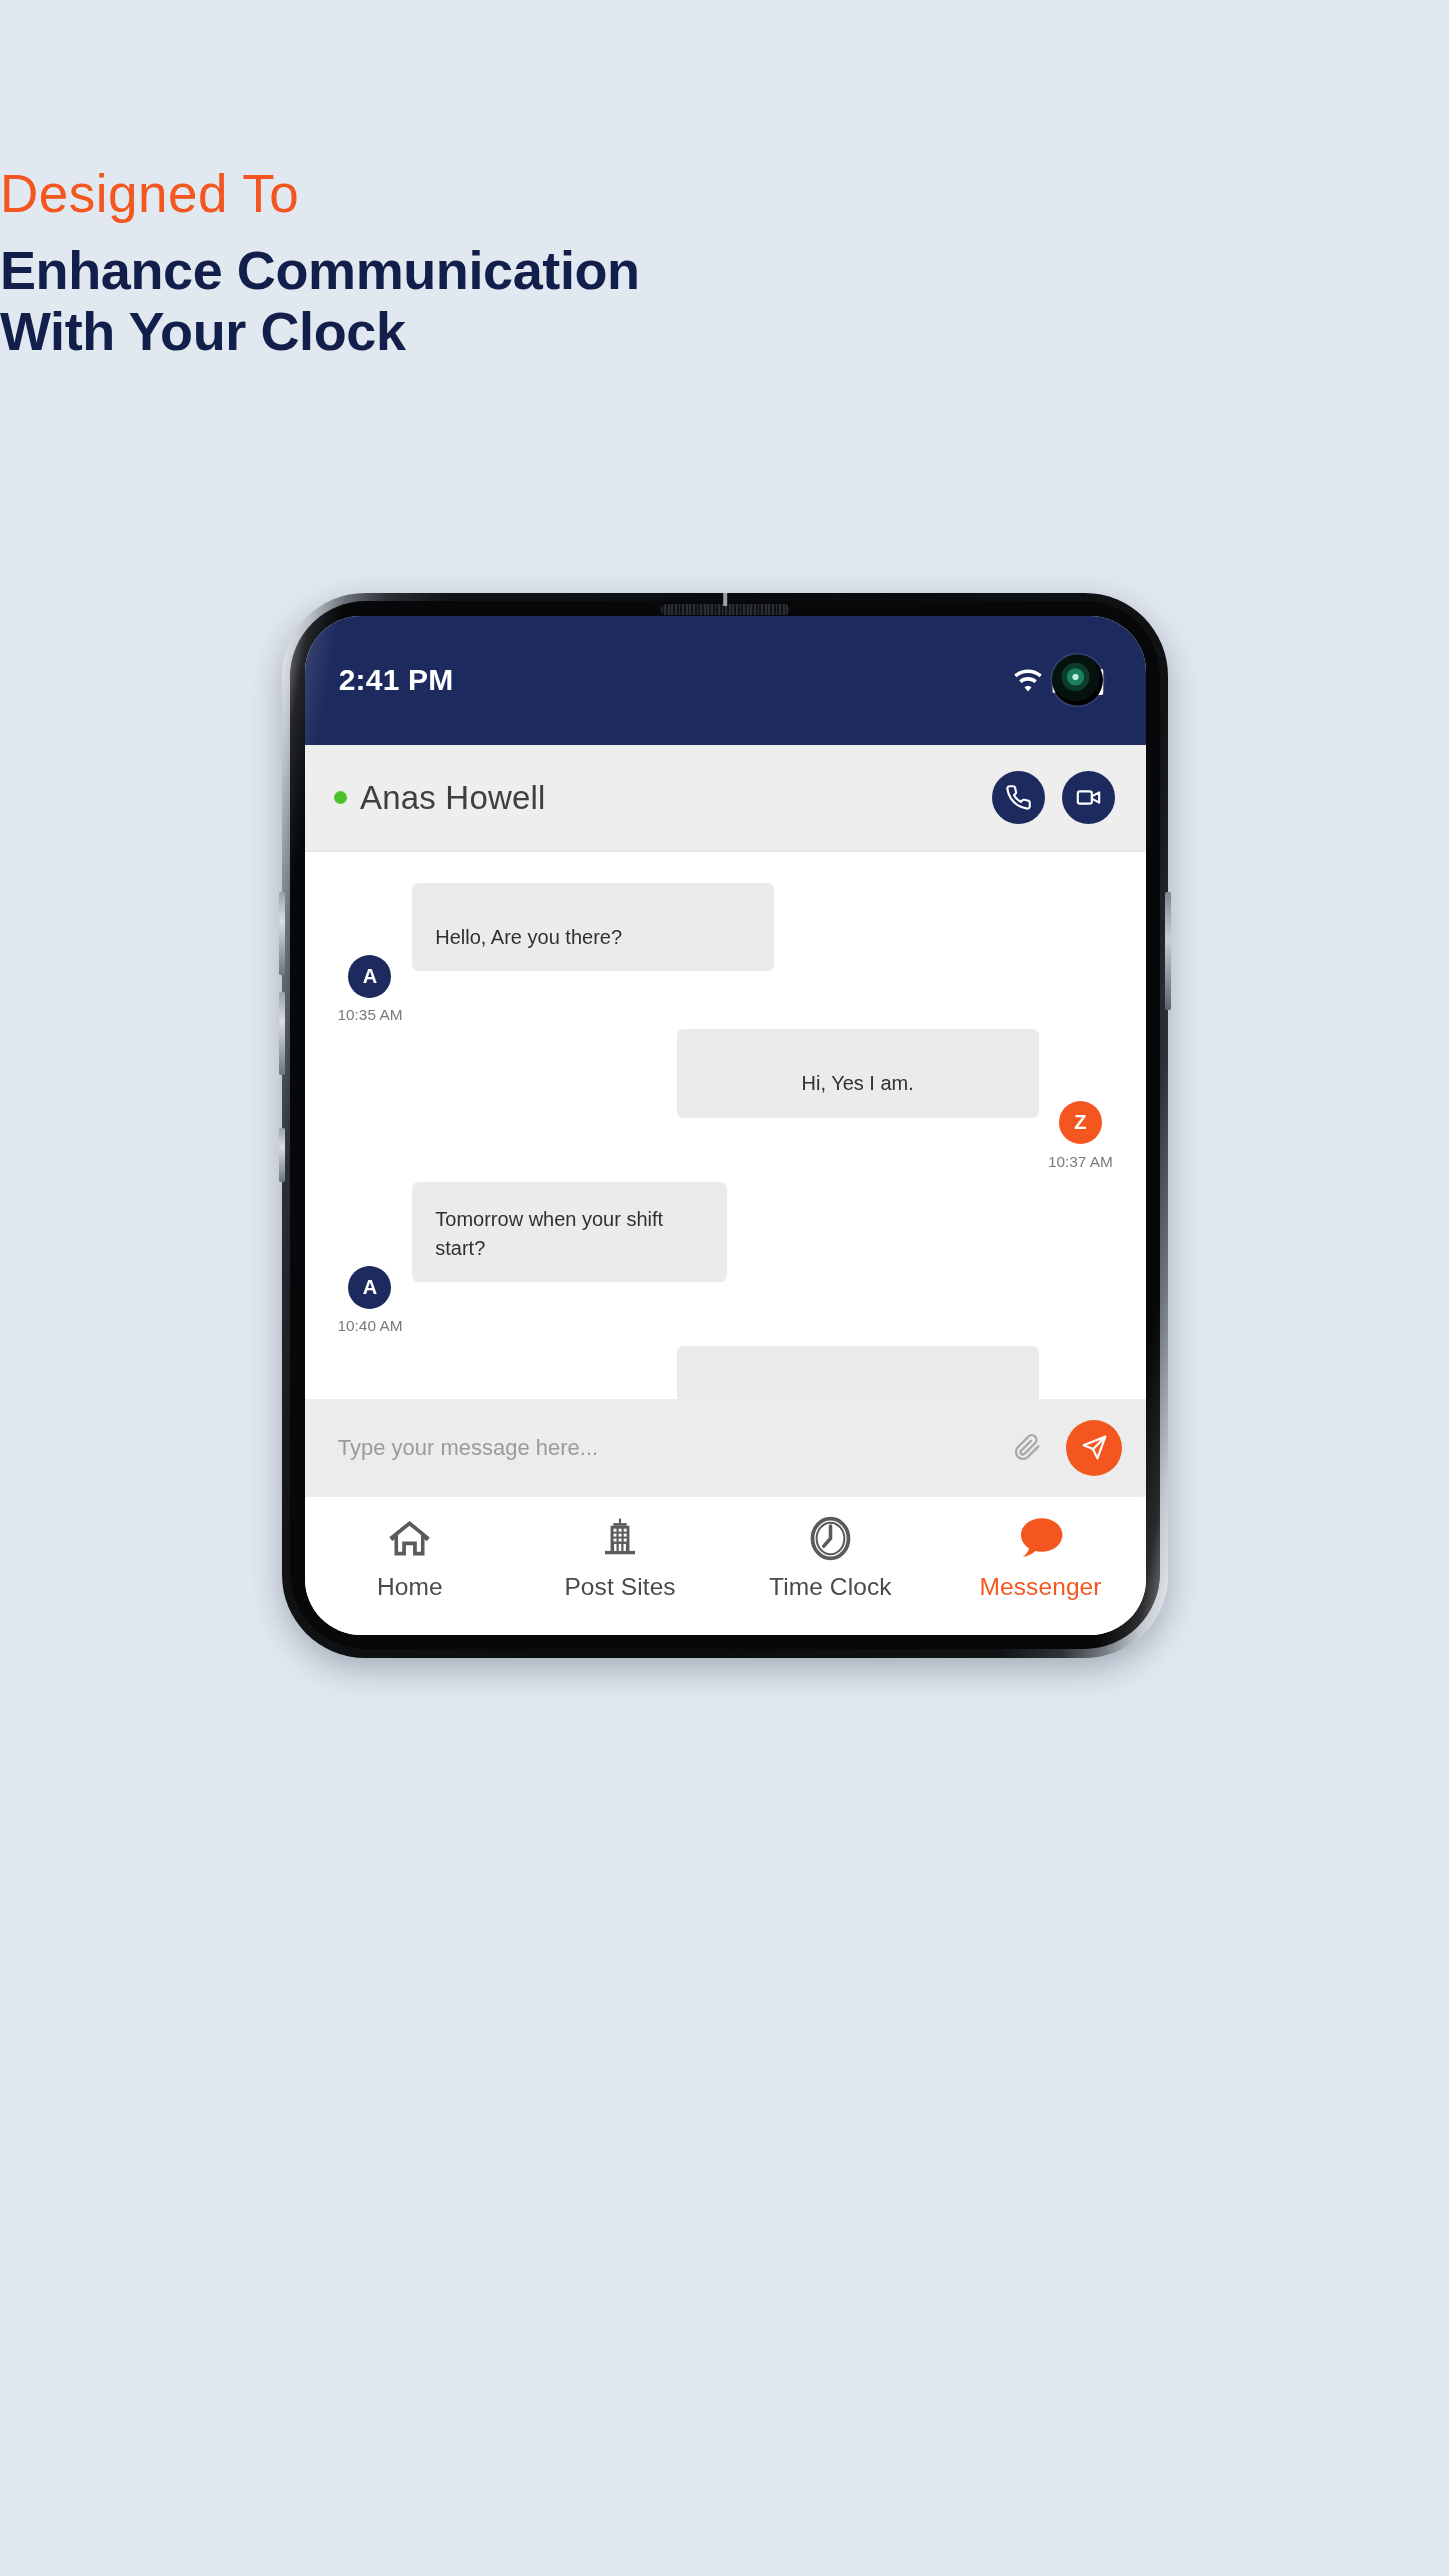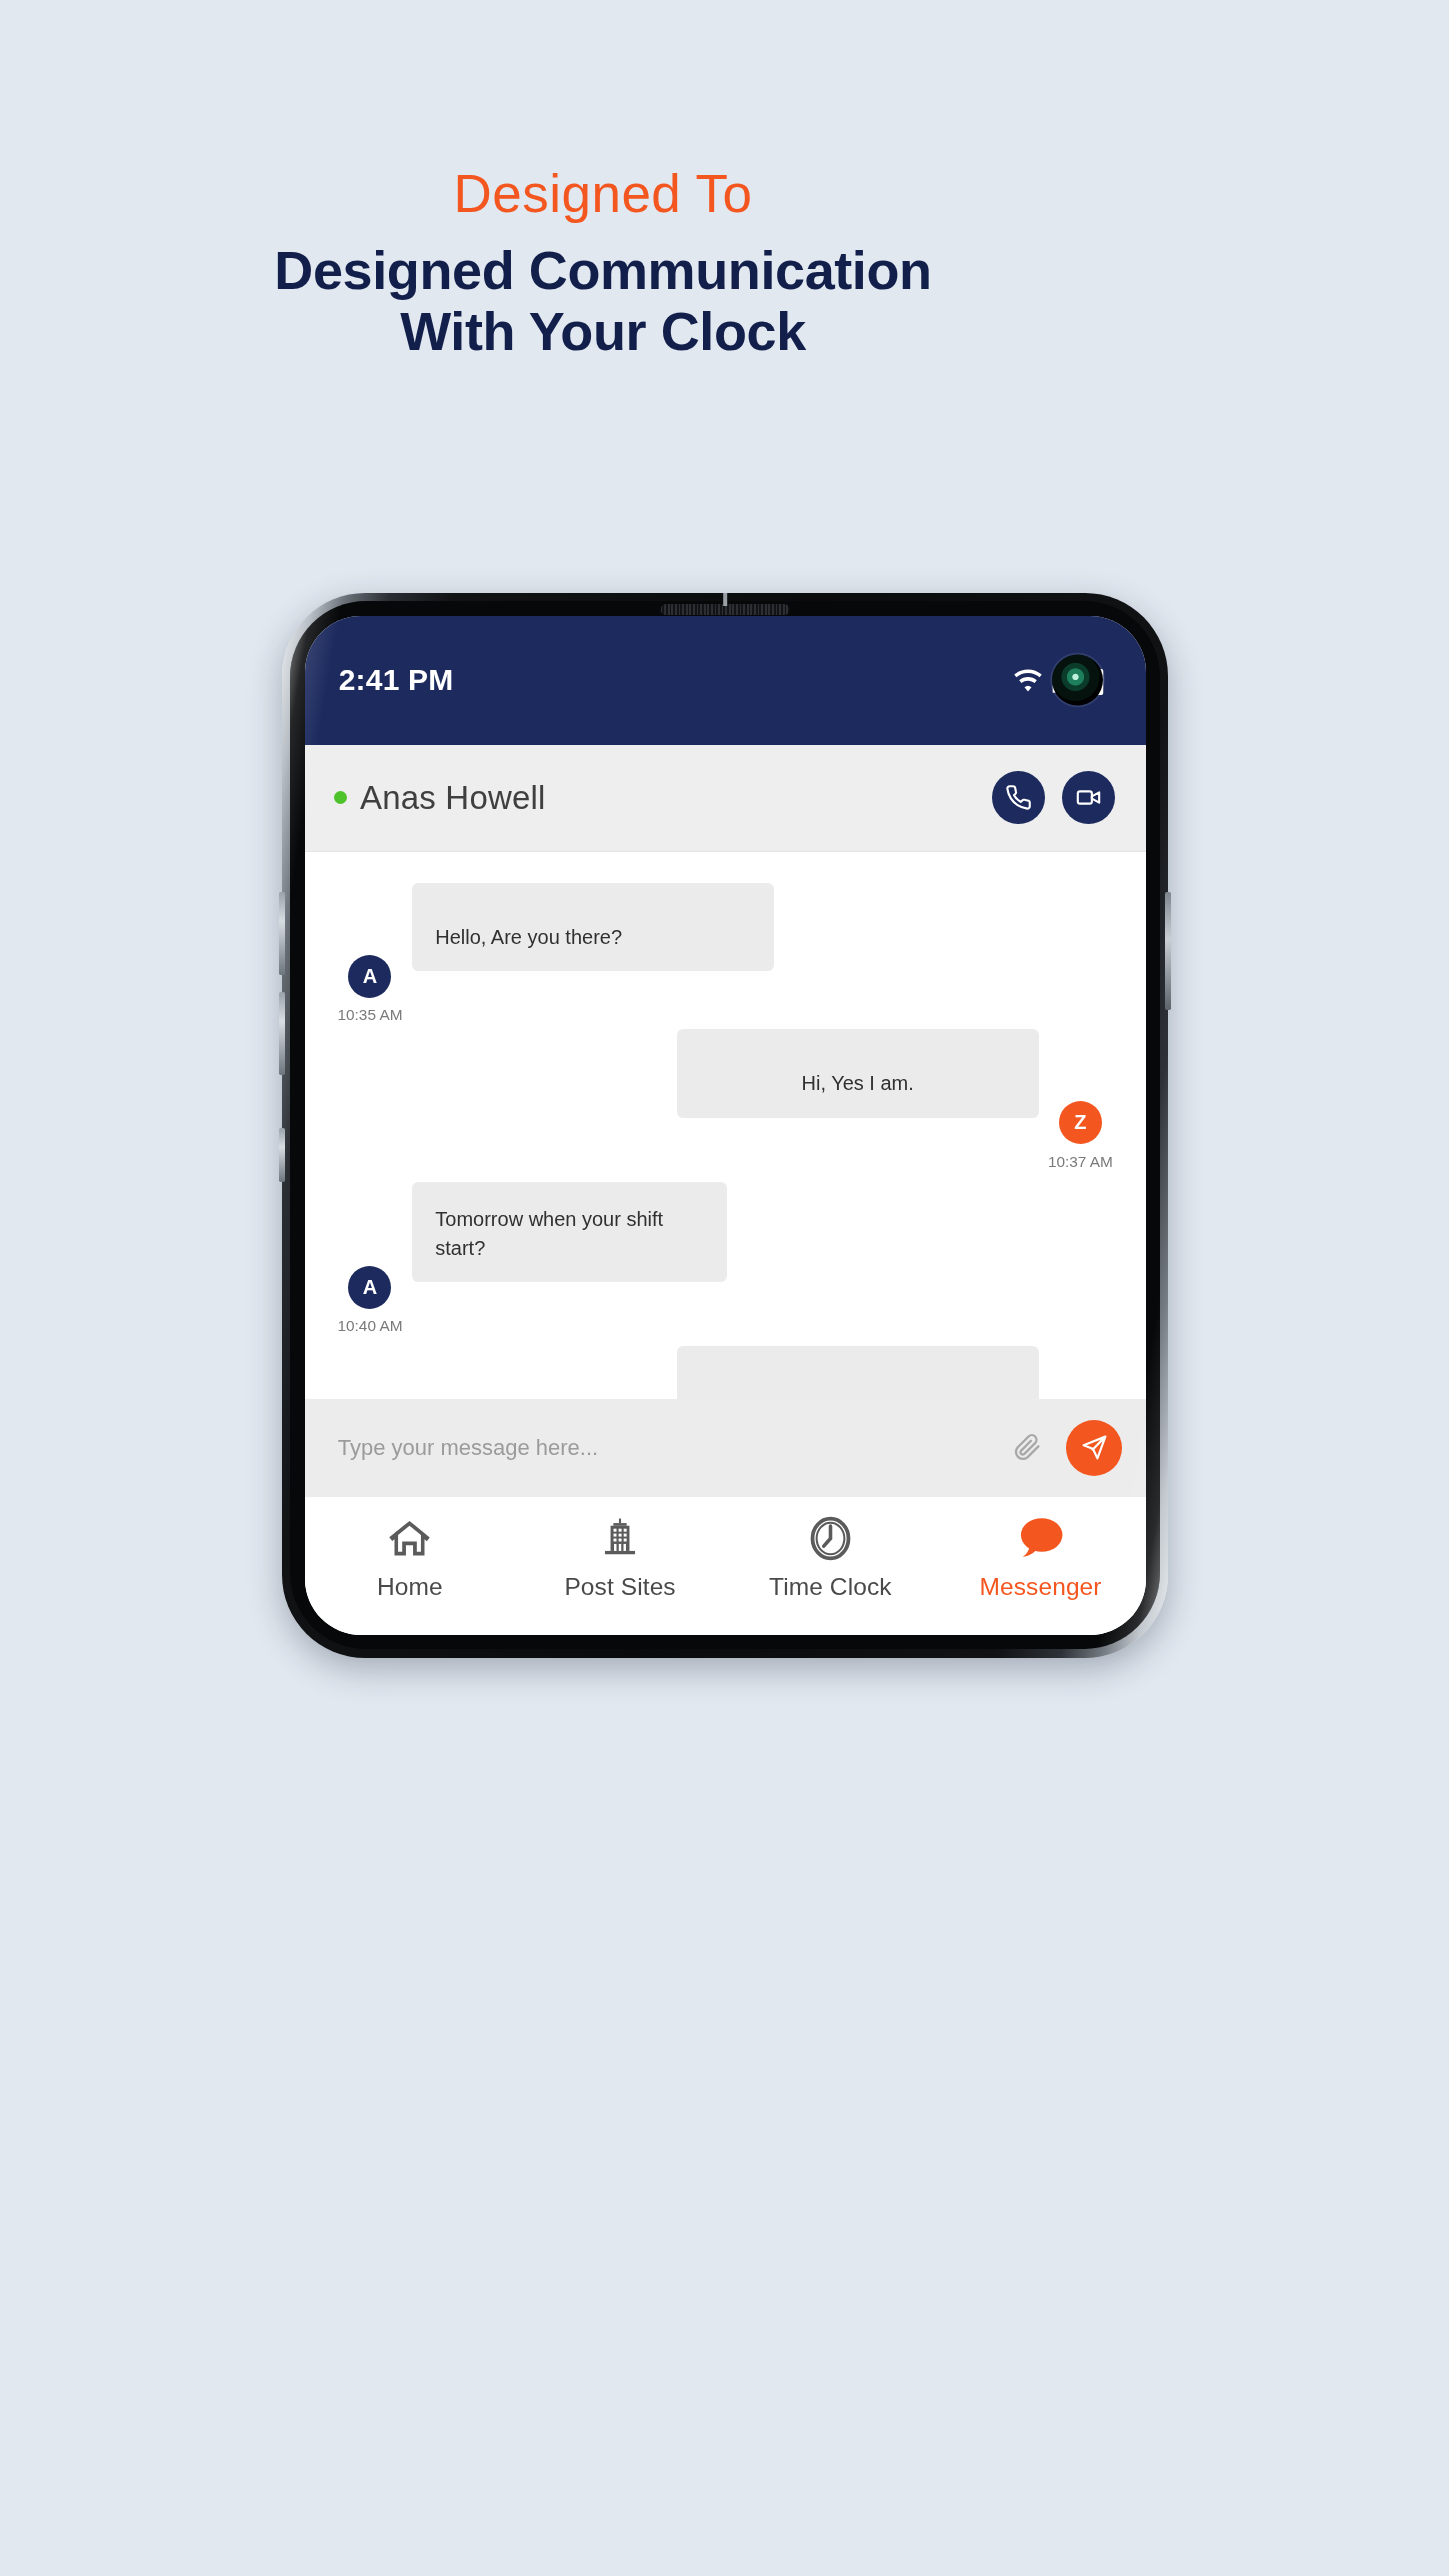--- a/index.html
+++ b/index.html
@@ -18,21 +18,20 @@
     height: 2576px;
     background: #e1e8f0;
   }
 
   
   .headline-wrap {
     position: absolute;
     top: 0; left: 0;
     width: 1206px;
     padding-top: 165px;
-    text-align: center;
   }
   .headline-eyebrow {
     font-size: 53px;
     line-height: 1.08;
     color: #f4561f;
     font-weight: 400;
     letter-spacing: 0.5px;
   }
   .headline-main {
     margin-top: 18px;
@@ -345,21 +344,21 @@
   .nav-item.active .nav-label { color: #f4561f; }
 </style>
 </head>
 <body>
 
 <div class="page">
 
   <div class="headline-wrap">
     <div class="headline-eyebrow">Designed To</div>
     <div class="headline-main">
-      <span>Designed Communication</span>
+      <span>Enhance Communication</span>
       <span class="l2">With Your Clock</span>
     </div>
   </div>
 
   <div class="phone">
     <div class="phone-body">
 
       <div class="phone-frame-outer"></div>
       <div class="phone-frame-inner"></div>
 

